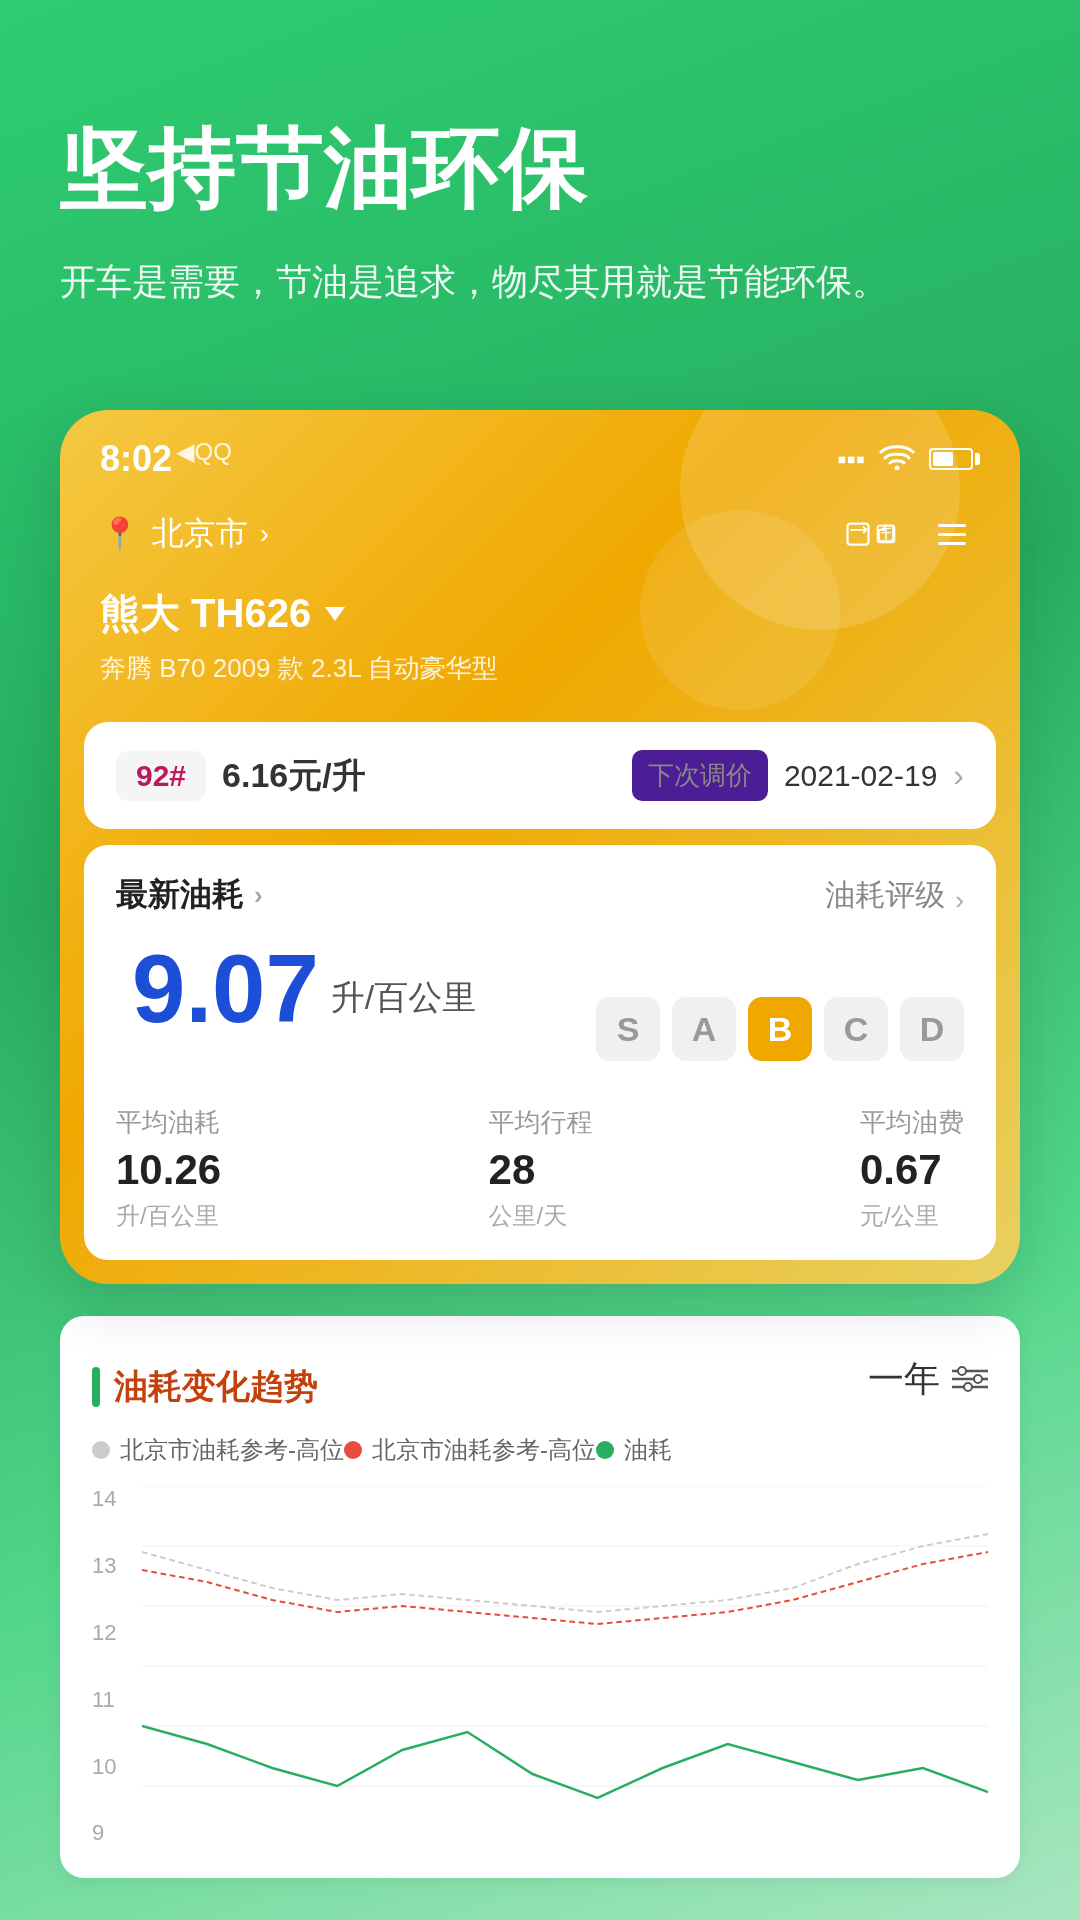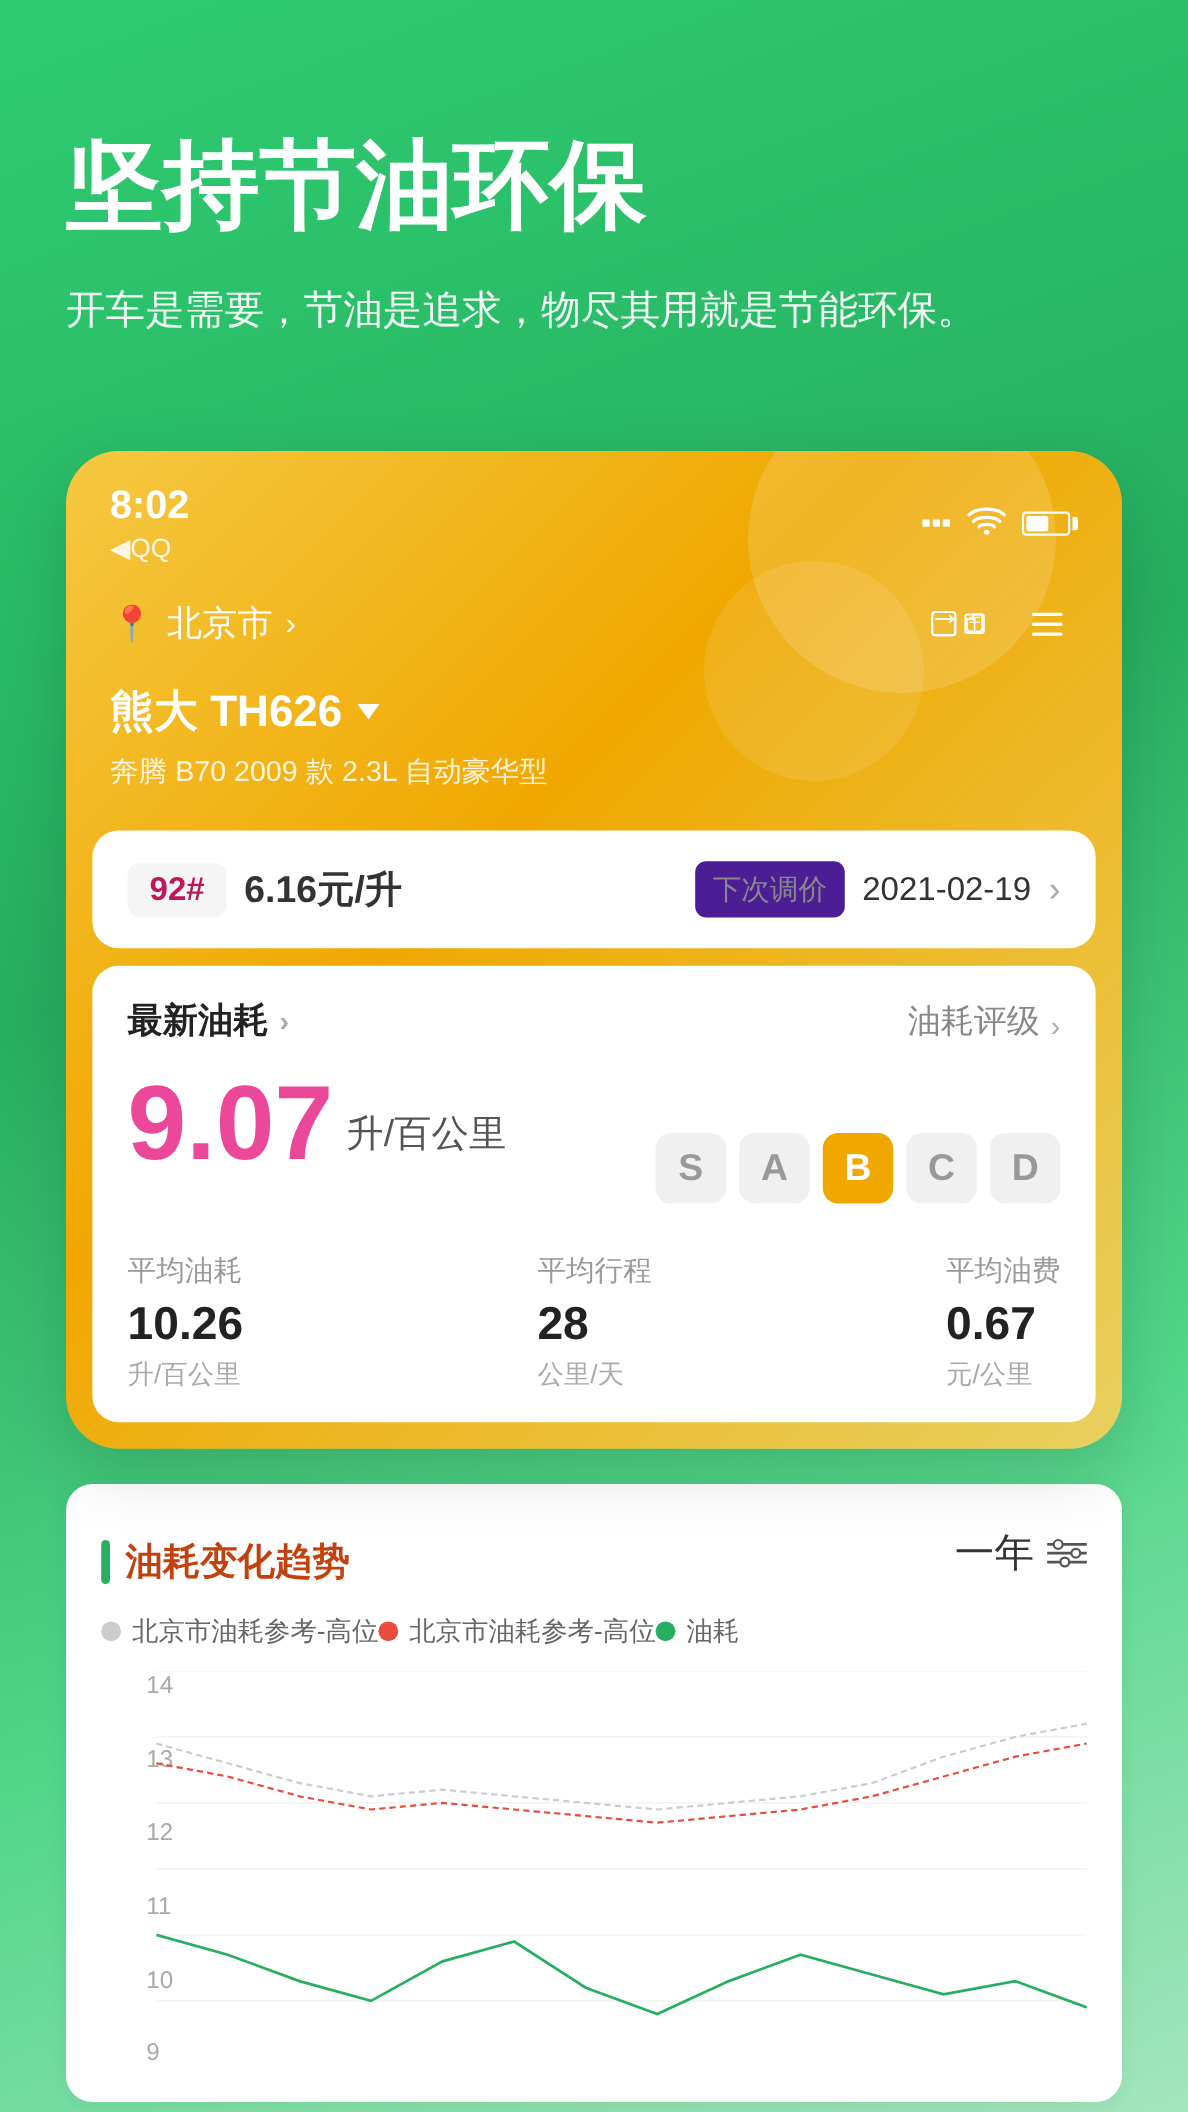--- a/index.html
+++ b/index.html
@@ -67,21 +67,21 @@
       display: flex;
       justify-content: space-between;
       align-items: center;
       padding: 28px 40px 10px 40px;
       position: relative;
       z-index: 2;
     }
 
     .status-left {
       display: flex;
-      flex-direction: column;
+      flex-direction: row;
       gap: 4px;
     }
 
     .status-time {
       font-size: 36px;
       font-weight: 600;
       color: white;
     }
 
     .status-qq {
@@ -285,22 +285,23 @@
     .main-fuel {
       display: flex;
       align-items: baseline;
       gap: 0;
       margin-bottom: 32px;
     }
 
     .main-fuel-number {
       font-size: 96px;
       font-weight: 700;
-      color: #ec4899;
+      color: #1d4ed8;
       line-height: 1;
+      margin-left: 16px;
     }
 
     .main-fuel-unit {
       font-size: 34px;
       color: #555;
       margin-left: 12px;
       align-self: flex-end;
       padding-bottom: 16px;
     }
 
@@ -429,21 +430,20 @@
       position: absolute;
       left: 0;
       top: 0;
       bottom: 0;
       display: flex;
       flex-direction: column;
       justify-content: space-between;
       font-size: 22px;
       color: #aaa;
       padding: 0 10px 0 0;
-      margin-left: 41px;
     }
 
     .chart-area {
       position: absolute;
       left: 50px;
       right: 0;
       top: 0;
       bottom: 0;
     }
 

